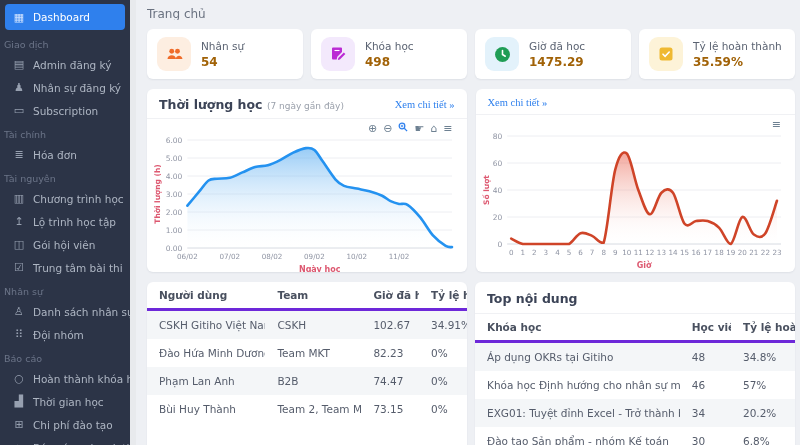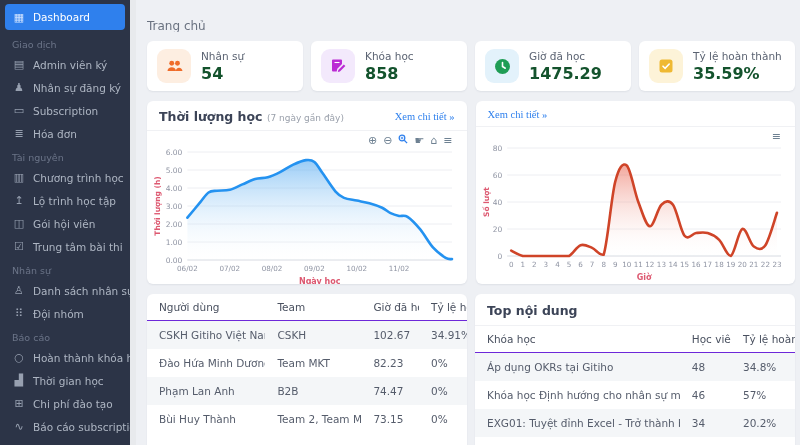--- a/index.html
+++ b/index.html
@@ -9,55 +9,55 @@
 
   
   .sidebar { width:130px; min-width:130px; background:#2c3447; height:445px; overflow:hidden; padding-top:4px; }
   .side-gutter { width:6px; min-width:6px; background:#e8eaed; height:445px; }
   .side-item { display:flex; align-items:center; gap:7px; height:23px; padding:0 10px 0 12px;
                color:#aeb6c3; font-size:10.5px; cursor:pointer; white-space:nowrap; }
   .side-item .s-icon { width:14px; text-align:center; font-size:11px; color:#97a0b0; flex:none; }
   .side-item.active { background:#2f80ed; color:#ffffff; border-radius:4px; margin:0 5px 2px 5px;
                       padding:0 7px; height:26px; }
   .side-item.active .s-icon { color:#cfe2ff; }
-  .side-section { height:21px; padding:7px 0 0 12px; color:#6b7488; font-size:9.5px; white-space:nowrap; }
+  .side-section { height:21px; padding:7px 0 0 4px; color:#6b7488; font-size:9.5px; white-space:nowrap; }
 
   
-  .content { flex:1; padding:14px 5px 0 11px; overflow:hidden;margin-top:12px; }
+  .content { flex:1; padding:14px 5px 0 11px; overflow:hidden; }
   .breadcrumb { font-size:12px; color:#6a7280; margin-top:-7px; height:13px; overflow:hidden; }
 
   .stats-row { display:flex; gap:8px; margin-top:9px; }
   .stat-card { flex:1; background:#fff; border-radius:6px; box-shadow:0 1px 2px rgba(20,30,50,.07);
                display:flex; align-items:center; gap:10px; padding:8px 10px; height:50px; }
   .stat-icon { width:34px; height:34px; border-radius:9px; display:flex; align-items:center;
                justify-content:center; flex:none; }
   .stat-label { font-size:10.5px; color:#5b6372; line-height:1.45; }
-  .stat-value { font-size:16px; color:#14532d; font-weight:bold; }
+  .stat-value { font-size:12px; color:#a16207; font-weight:bold; }
 
   .charts-row { display:flex; gap:9px; margin-top:10px; }
   .chart-card { flex:1; background:#fff; border-radius:6px; box-shadow:0 1px 2px rgba(20,30,50,.07);
                 height:183px; overflow:hidden; }
   .card-head { display:flex; align-items:center; justify-content:space-between;
                padding:8px 12px 6px 12px; border-bottom:1px solid #f0f1f4; }
   .card-title { font-size:12.5px; font-weight:bold; color:#3c4457; }
   .card-sub { font-size:9px; color:#9aa0ab; font-weight:normal; }
   .detail-link { font-size:10.5px; color:#2f80ed; cursor:pointer; white-space:nowrap;font-family:Liberation Serif, serif; }
   .chart-body { padding:2px 8px 0 6px; }
   .chart-toolbar { display:flex; justify-content:flex-end; align-items:center; gap:6px;
                    height:14px; padding-right:6px; color:#6e8192; font-size:11px; }
   .tb-ico { cursor:pointer; line-height:1; }
   .tb-ico.blue { color:#2f80ed; }
 
   .tables-row { display:flex; gap:8px; margin-top:10px; }
   .table-card { flex:1; background:#fff; border-radius:6px 6px 0 0; box-shadow:0 1px 2px rgba(20,30,50,.07);
                 height:200px; overflow:hidden; }
   .table-card .card-head { padding:9px 12px 7px 12px; }
   table { width:100%; border-collapse:collapse; table-layout:fixed; }
-  th { font-size:10.5px; color:#49505f; text-align:left; font-weight:normal; padding:7px 4px 7px 12px;
-       border-bottom:1px solid #6d28d9; white-space:nowrap; overflow:hidden; }
+  th { font-size:10.5px; color:#49505f; text-align:left; font-weight:bold; padding:7px 4px 7px 12px;
+       border-bottom:3px solid #6d28d9; white-space:nowrap; overflow:hidden; }
   td { font-size:10.5px; color:#555c6b; padding:8px 4px 8px 12px; white-space:nowrap; overflow:hidden; }
   tbody tr:nth-child(odd) { background:#f4f6f8; }
 
   svg text { font-family:"DejaVu Sans","Liberation Sans",sans-serif; }
 </style>
 </head>
 <body>
 
 <div class="app">
 
@@ -65,33 +65,34 @@
 
       <div class="side-item active">
         <span class="s-icon">▦</span>
         <span>Dashboard</span>
       </div>
 
       <div class="side-section">Giao dịch</div>
 
       <div class="side-item">
         <span class="s-icon">▤</span>
-        <span>Admin viên ký</span>
+        <span>Admin đăng ký</span>
       </div>
 
       <div class="side-item">
         <span class="s-icon">♟</span>
         <span>Nhân sự đăng ký</span>
       </div>
 
       <div class="side-item">
         <span class="s-icon">▭</span>
         <span>Subscription</span>
       </div>
 
+      <div class="side-section">Tài chính</div>
 
       <div class="side-item">
         <span class="s-icon">≣</span>
         <span>Hóa đơn</span>
       </div>
 
       <div class="side-section">Tài nguyên</div>
 
       <div class="side-item">
         <span class="s-icon">▥</span>
@@ -171,21 +172,21 @@
       <div class="stat-card">
         <div class="stat-icon" style="background: rgb(243, 233, 252); color: rgb(187, 43, 212);">
           <svg width="16" height="16" viewBox="0 0 16 16" fill="currentColor">
             <path d="M3 1.5h8a1 1 0 0 1 1 1V6l-4.7 4.7-.6 2.8H3a1 1 0 0 1-1-1v-10a1 1 0 0 1 1-1z"></path>
             <path d="M8.3 11.9l5.5-5.5 1.6 1.6-5.5 5.5-2.1.5z"></path>
             <path d="M4.5 4.5h5" stroke="#fff" stroke-width="1.1" fill="none"></path>
           </svg>
         </div>
         <div>
           <div class="stat-label">Khóa học</div>
-          <div class="stat-value">858</div>
+          <div class="stat-value">498</div>
         </div>
       </div>
       <div class="stat-card">
         <div class="stat-icon" style="background: rgb(227, 242, 251); color: rgb(31, 157, 85);">
           <svg width="17" height="17" viewBox="0 0 16 16">
             <circle cx="8" cy="8" r="7" fill="currentColor"></circle>
             <path d="M8 4.2V8l2.6 1.6" stroke="#fff" stroke-width="1.5" fill="none" stroke-linecap="round"></path>
           </svg>
         </div>
         <div>

